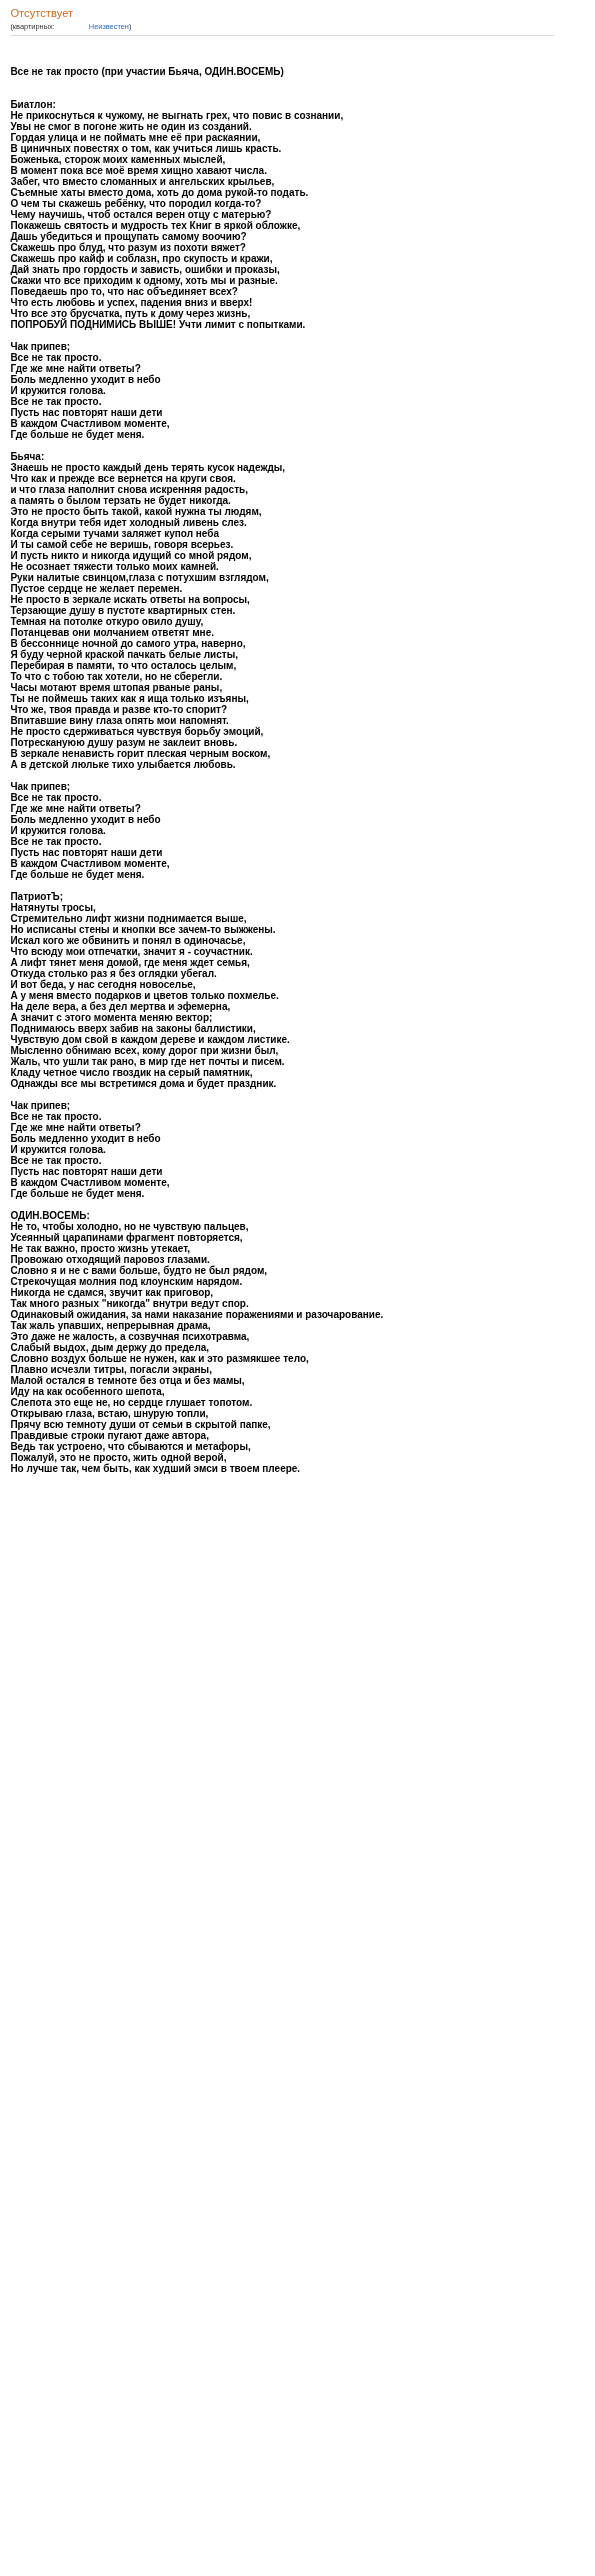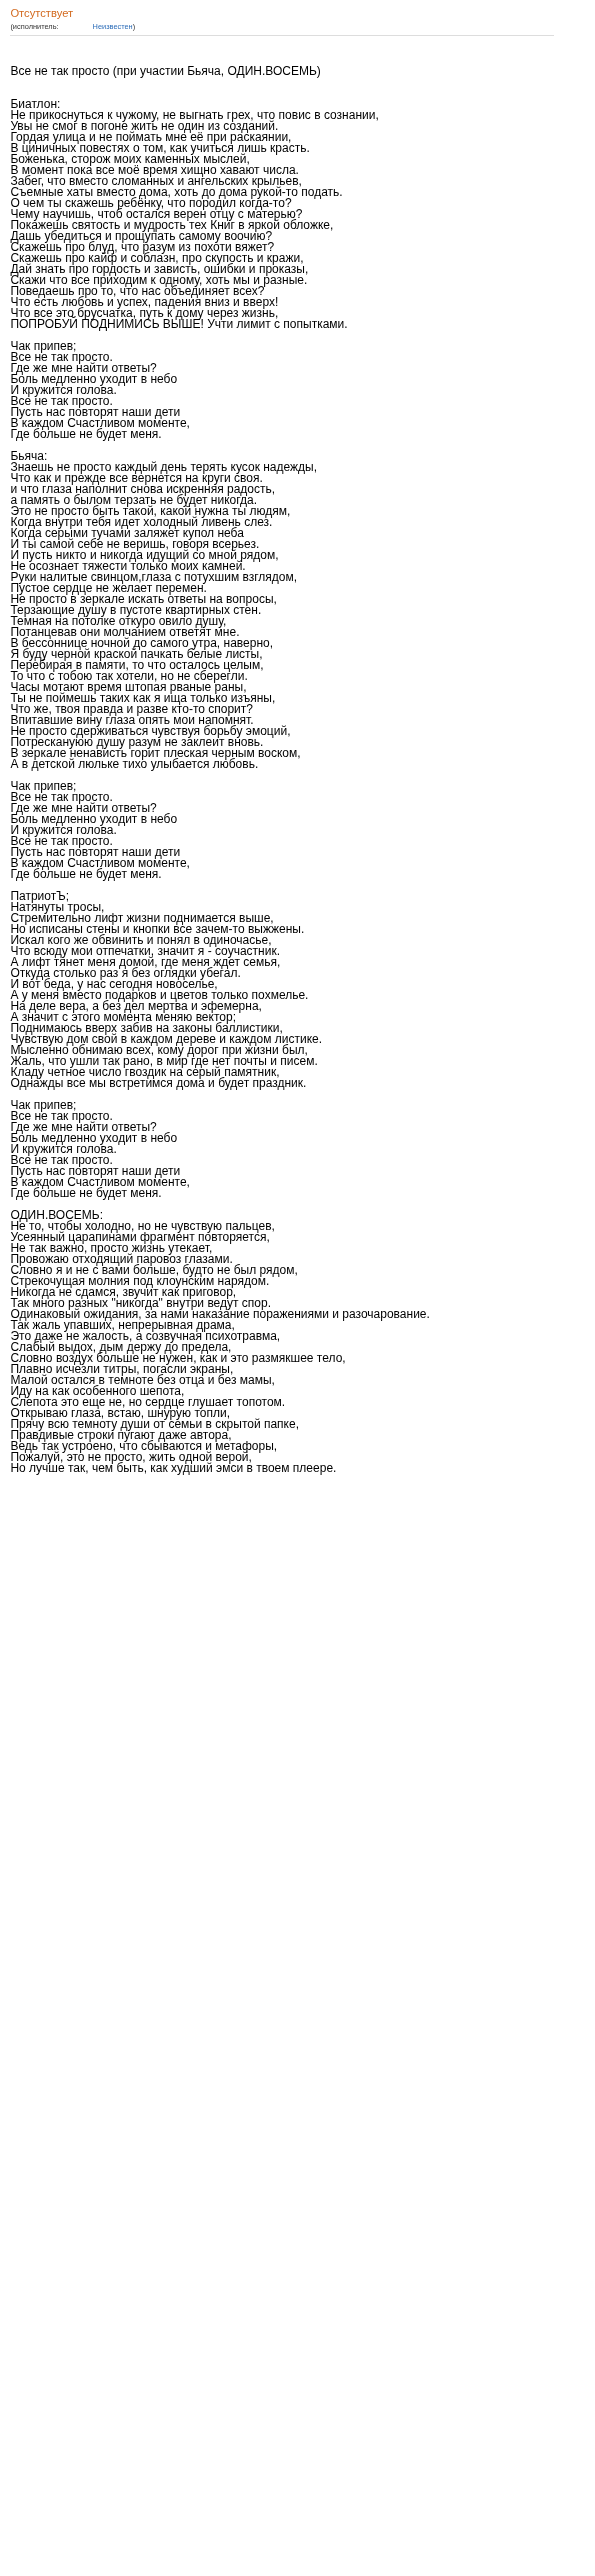--- a/index.html
+++ b/index.html
@@ -38,38 +38,39 @@
     color: #2b6cb8;
     padding-left: 32px;
   }
   .hr {
     border: none;
     border-top: 0.7px solid #dddddd;
     margin: 3px 0 0 0;
   }
   .lyrics {
     padding: 4.5px 10.4px 15px 10.4px;
-    font-size: 12px;
+    font-size: 10px;
     line-height: 11px;
     color: #000000;
     white-space: pre-wrap;
     word-wrap: break-word;
+    font-weight: bold;
   }
   .lyrics .block {
     margin: 0;
     white-space: pre-wrap;
   }
 </style>
 </head>
 <body>
 
 <div class="page">
   <div class="header">
     <h1 class="title">Отсутствует</h1>
-    <p class="byline"><span>(исполнитель: </span><span class="artist">Неизвестен</span><span>)</span></p>
+    <p class="byline"><span>(квартирных: </span><span class="artist">Неизвестен</span><span>)</span></p>
     <hr class="hr">
   </div>
   <div class="lyrics">
     <div class="block">Все не так просто (при участии Бьяча, ОДИН.ВОСЕМЬ)</div>
     <div class="block">Биатлон:
 Не прикоснуться к чужому, не выгнать грех, что повис в сознании,
 Увы не смог в погоне жить не один из созданий.
 Гордая улица и не поймать мне её при раскаянии,
 В циничных повестях о том, как учиться лишь красть.
 Боженька, сторож моих каменных мыслей,

